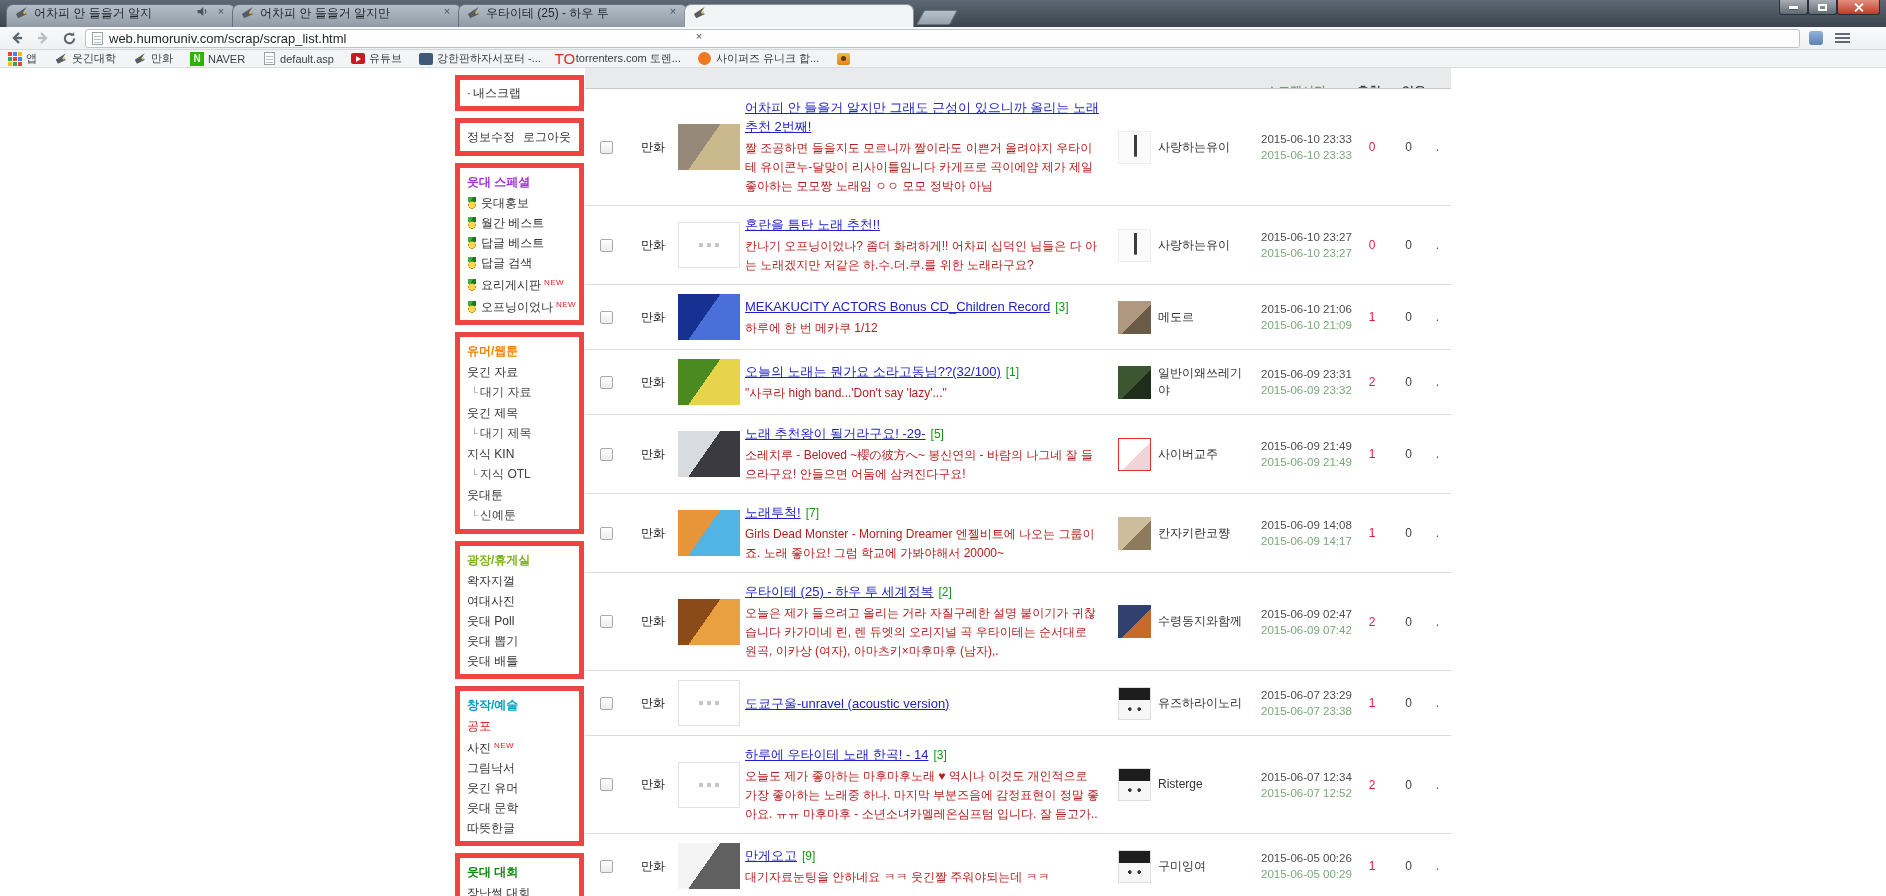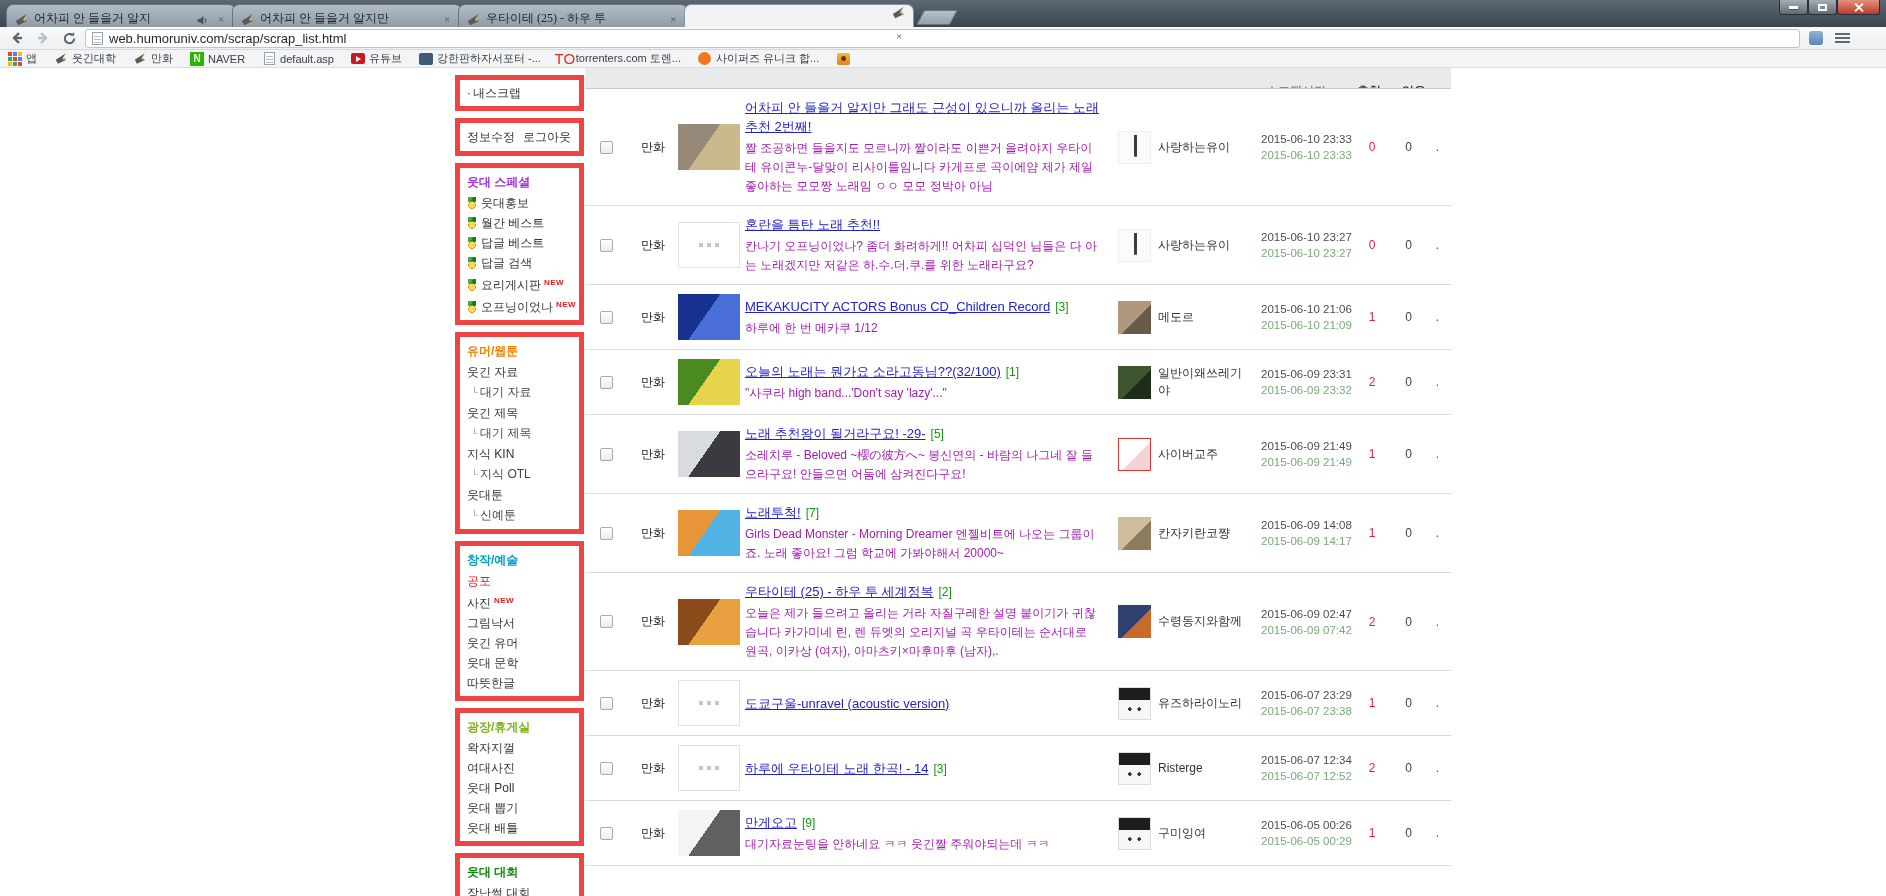--- a/index.html
+++ b/index.html
@@ -4,25 +4,25 @@
 <style>
   * { margin:0; padding:0; box-sizing:border-box; }
   html,body { width:1886px; height:896px; overflow:hidden; background:#fff;
     font-family:"Liberation Sans","DejaVu Sans",sans-serif; }
   .browser { position:relative; width:1886px; height:896px; overflow:hidden; }
 
   
   .titlebar { position:relative; height:27px;
     background:linear-gradient(180deg,#5d6874 0%,#49545f 55%,#3b454f 100%); }
   .tabstrip { position:absolute; left:6px; top:4px; display:flex; align-items:flex-end; }
-  .tab { width:230px; height:23px; display:flex; align-items:flex-end; gap:5px;
+  .tab { width:230px; height:23px; display:flex; align-items:flex-start; gap:5px;
     padding:0 7px; margin-right:-4px; border-radius:7px 7px 0 0;
     border:1px solid #67707c; border-bottom:none;
     background:linear-gradient(180deg,#b3bdc8,#909ba7); font-size:12px; color:#1f2429;
-    position:relative; cursor:default;font-family:Liberation Serif, serif; }
+    position:relative; cursor:default; }
   .tab.active { background:#f2f3f5; border-color:#8a939e; z-index:5; color:#222;flex-direction:column; }
   .tab-title { flex:1; white-space:nowrap; overflow:hidden; text-overflow:ellipsis; }
   .tab-close { width:14px; height:14px; line-height:12px; text-align:center; border-radius:50%;
     font-size:11px; color:#4a525a; flex:none; }
   .tab-fav { width:15px; height:15px; flex:none; display:inline-block; }
   .tab-audio { width:13px; height:13px; flex:none; }
   .newtab-btn { width:34px; height:15px; margin:0 0 2px 10px; background:linear-gradient(#b6c0ca,#97a2ae);
     border:1px solid #6b7480; transform:skewX(-28deg); border-radius:2px; }
   
   .win-controls { position:absolute; top:0; right:6px; display:flex; }
@@ -79,21 +79,21 @@
   .sitem { line-height:20px; white-space:nowrap; cursor:pointer; }
   .sitem.sub { padding-left:4px; color:#444; }
   .sub-mark { color:#999; font-size:10px; margin-right:2px; }
   .shead { font-weight:bold; font-size:12px; line-height:22px; }
   .bullet::before { content:"·"; margin-right:2px; color:#333; }
   .acct { display:flex; gap:8px; line-height:22px; }
   .medal { display:inline-block; width:10px; height:12px; margin-right:4px; vertical-align:-2px;
     background:
       radial-gradient(circle at 50% 67%, #ffd84e 0 3px, #c89008 3.5px, rgba(0,0,0,0) 4px),
       linear-gradient(115deg,#3fae3f 0 48%, #1f7a1f 48% 100%) no-repeat top center / 8px 5px; }
-  .newb { color:#e02020; font-size:8px; font-weight:bold; vertical-align:4px; margin-left:3px; letter-spacing:.5px; }
+  .newb { color:#e02020; font-size:8px; font-weight:normal; vertical-align:4px; margin-left:3px; letter-spacing:.5px; }
 
   
   .main { position:absolute; left:585px; top:0; width:866px; }
   .thead { height:21px; background:#e9eaeb; border-bottom:1px solid #c9c9c9; position:relative; overflow:hidden; }
   .thead span { position:absolute; top:15px; font-size:12px; font-weight:bold; }
   .h-date { left:681px; color:#6f9e6f; }
   .h-rec  { left:772px; color:#3c3c3c; }
   .h-read { left:817px; color:#3c3c3c; }
   .row { display:flex; align-items:center; border-bottom:1px solid #dcdcdc; padding:9px 0; }
   .c-check { width:43px; display:flex; justify-content:center; }
@@ -102,21 +102,21 @@
   .c-cat { width:50px; text-align:center; font-size:12px; color:#222; }
   .c-thumb { width:67px; }
   .thumb { width:62px; height:46px; }
   .thumb.ph { background:#fff; border:1px solid #e2e2e2; display:flex; align-items:center;
     justify-content:center; gap:4px; }
   .thumb.ph i { width:4px; height:4px; background:#c6c6c6; }
   .c-main { width:365px; padding-right:10px; }
   .title-line { line-height:18px; }
   a.title { color:#2222cc; text-decoration:underline; font-size:13px; cursor:pointer; }
   .reply { color:#119911; font-size:12px; margin-left:5px; }
-  .body { color:#a21caf; font-size:12px; line-height:19px; margin-top:3px; }
+  .body { color:#b91c1c; font-size:12px; line-height:19px; margin-top:3px; }
   .c-av { width:48px; display:flex; justify-content:center; }
   .avatar { width:33px; height:33px; flex:none; }
   .av-bar { background:linear-gradient(#3c3c3c,#3c3c3c) 55% 40% / 3px 70% no-repeat, #fbfbfb;
     border:1px solid #eee; }
   .av-emote { border:1px solid #ddd;
     background:
       radial-gradient(circle at 35% 68%, #333 1.5px, rgba(0,0,0,0) 2px),
       radial-gradient(circle at 65% 68%, #333 1.5px, rgba(0,0,0,0) 2px),
       linear-gradient(#1d1d1d 0 38%, rgba(0,0,0,0) 38%),
       #f6f6f6; }
@@ -320,37 +320,37 @@
           <div class="sitem"><span>웃긴 자료</span></div>
           <div class="sitem sub"><span class="sub-mark">└</span><span>대기 자료</span></div>
           <div class="sitem"><span>웃긴 제목</span></div>
           <div class="sitem sub"><span class="sub-mark">└</span><span>대기 제목</span></div>
           <div class="sitem"><span>지식 KIN</span></div>
           <div class="sitem sub"><span class="sub-mark">└</span><span>지식 OTL</span></div>
           <div class="sitem"><span>웃대툰</span></div>
           <div class="sitem sub"><span class="sub-mark">└</span><span>신예툰</span></div>
         </div>
         <div class="sbox">
+          <div class="shead" style="color: rgb(124, 179, 23);">광장/휴게실</div>
+          <div class="sitem"><span>왁자지껄</span></div>
+          <div class="sitem"><span>여대사진</span></div>
+          <div class="sitem"><span>웃대 Poll</span></div>
+          <div class="sitem"><span>웃대 뽑기</span></div>
+          <div class="sitem"><span>웃대 배틀</span></div>
+        </div>
+        <div class="sbox">
           <div class="shead" style="color: rgb(0, 160, 198);">창작/예술</div>
           <div class="sitem"><span style="color: rgb(224, 32, 32);">공포</span></div>
           <div class="sitem"><span>사진</span><span class="newb">NEW</span></div>
           <div class="sitem"><span>그림낙서</span></div>
           <div class="sitem"><span>웃긴 유머</span></div>
           <div class="sitem"><span>웃대 문학</span></div>
           <div class="sitem"><span>따뜻한글</span></div>
         </div>
         <div class="sbox">
-          <div class="shead" style="color: rgb(124, 179, 23);">광장/휴게실</div>
-          <div class="sitem"><span>왁자지껄</span></div>
-          <div class="sitem"><span>여대사진</span></div>
-          <div class="sitem"><span>웃대 Poll</span></div>
-          <div class="sitem"><span>웃대 뽑기</span></div>
-          <div class="sitem"><span>웃대 배틀</span></div>
-        </div>
-        <div class="sbox">
           <div class="shead" style="color: rgb(10, 138, 10);">웃대 대회</div>
           <div class="sitem"><span>장난썰 대회</span></div>
         </div>
         <div class="sbox">
           <div class="shead" style="color: rgb(91, 110, 225);">테마 게시판</div>
           <div class="sitem"><span>게임</span></div>
         </div>
       </div>
     <div class="main">
       <div class="thead">
@@ -565,20 +565,21 @@
             <div class="c-cat">만화</div>
             <div class="c-thumb">
               <div class="thumb ph">
                 <i></i>
                 <i></i>
                 <i></i>
               </div>
             </div>
             <div class="c-main">
               <div class="title-line"><a class="title">하루에 우타이테 노래 한곡! - 14</a><span class="reply">[3]</span></div>
+              <div class="body">오늘도 제가 좋아하는 마후마후노래 ♥ 역시나 이것도 개인적으로 가장 좋아하는 노래중 하나. 마지막 부분즈음에 감정표현이 정말 좋아요. ㅠㅠ 마후마후 - 소년소녀카멜레온심프텀 입니다. 잘 듣고가..</div>
             </div>
             <div class="c-av">
               <div class="avatar av-emote"></div>
             </div>
             <div class="c-user">Risterge</div>
             <div class="c-date">
               <div class="d1">2015-06-07 12:34</div>
               <div class="d2">2015-06-07 12:52</div>
             </div>
             <div class="c-rec">2</div>

